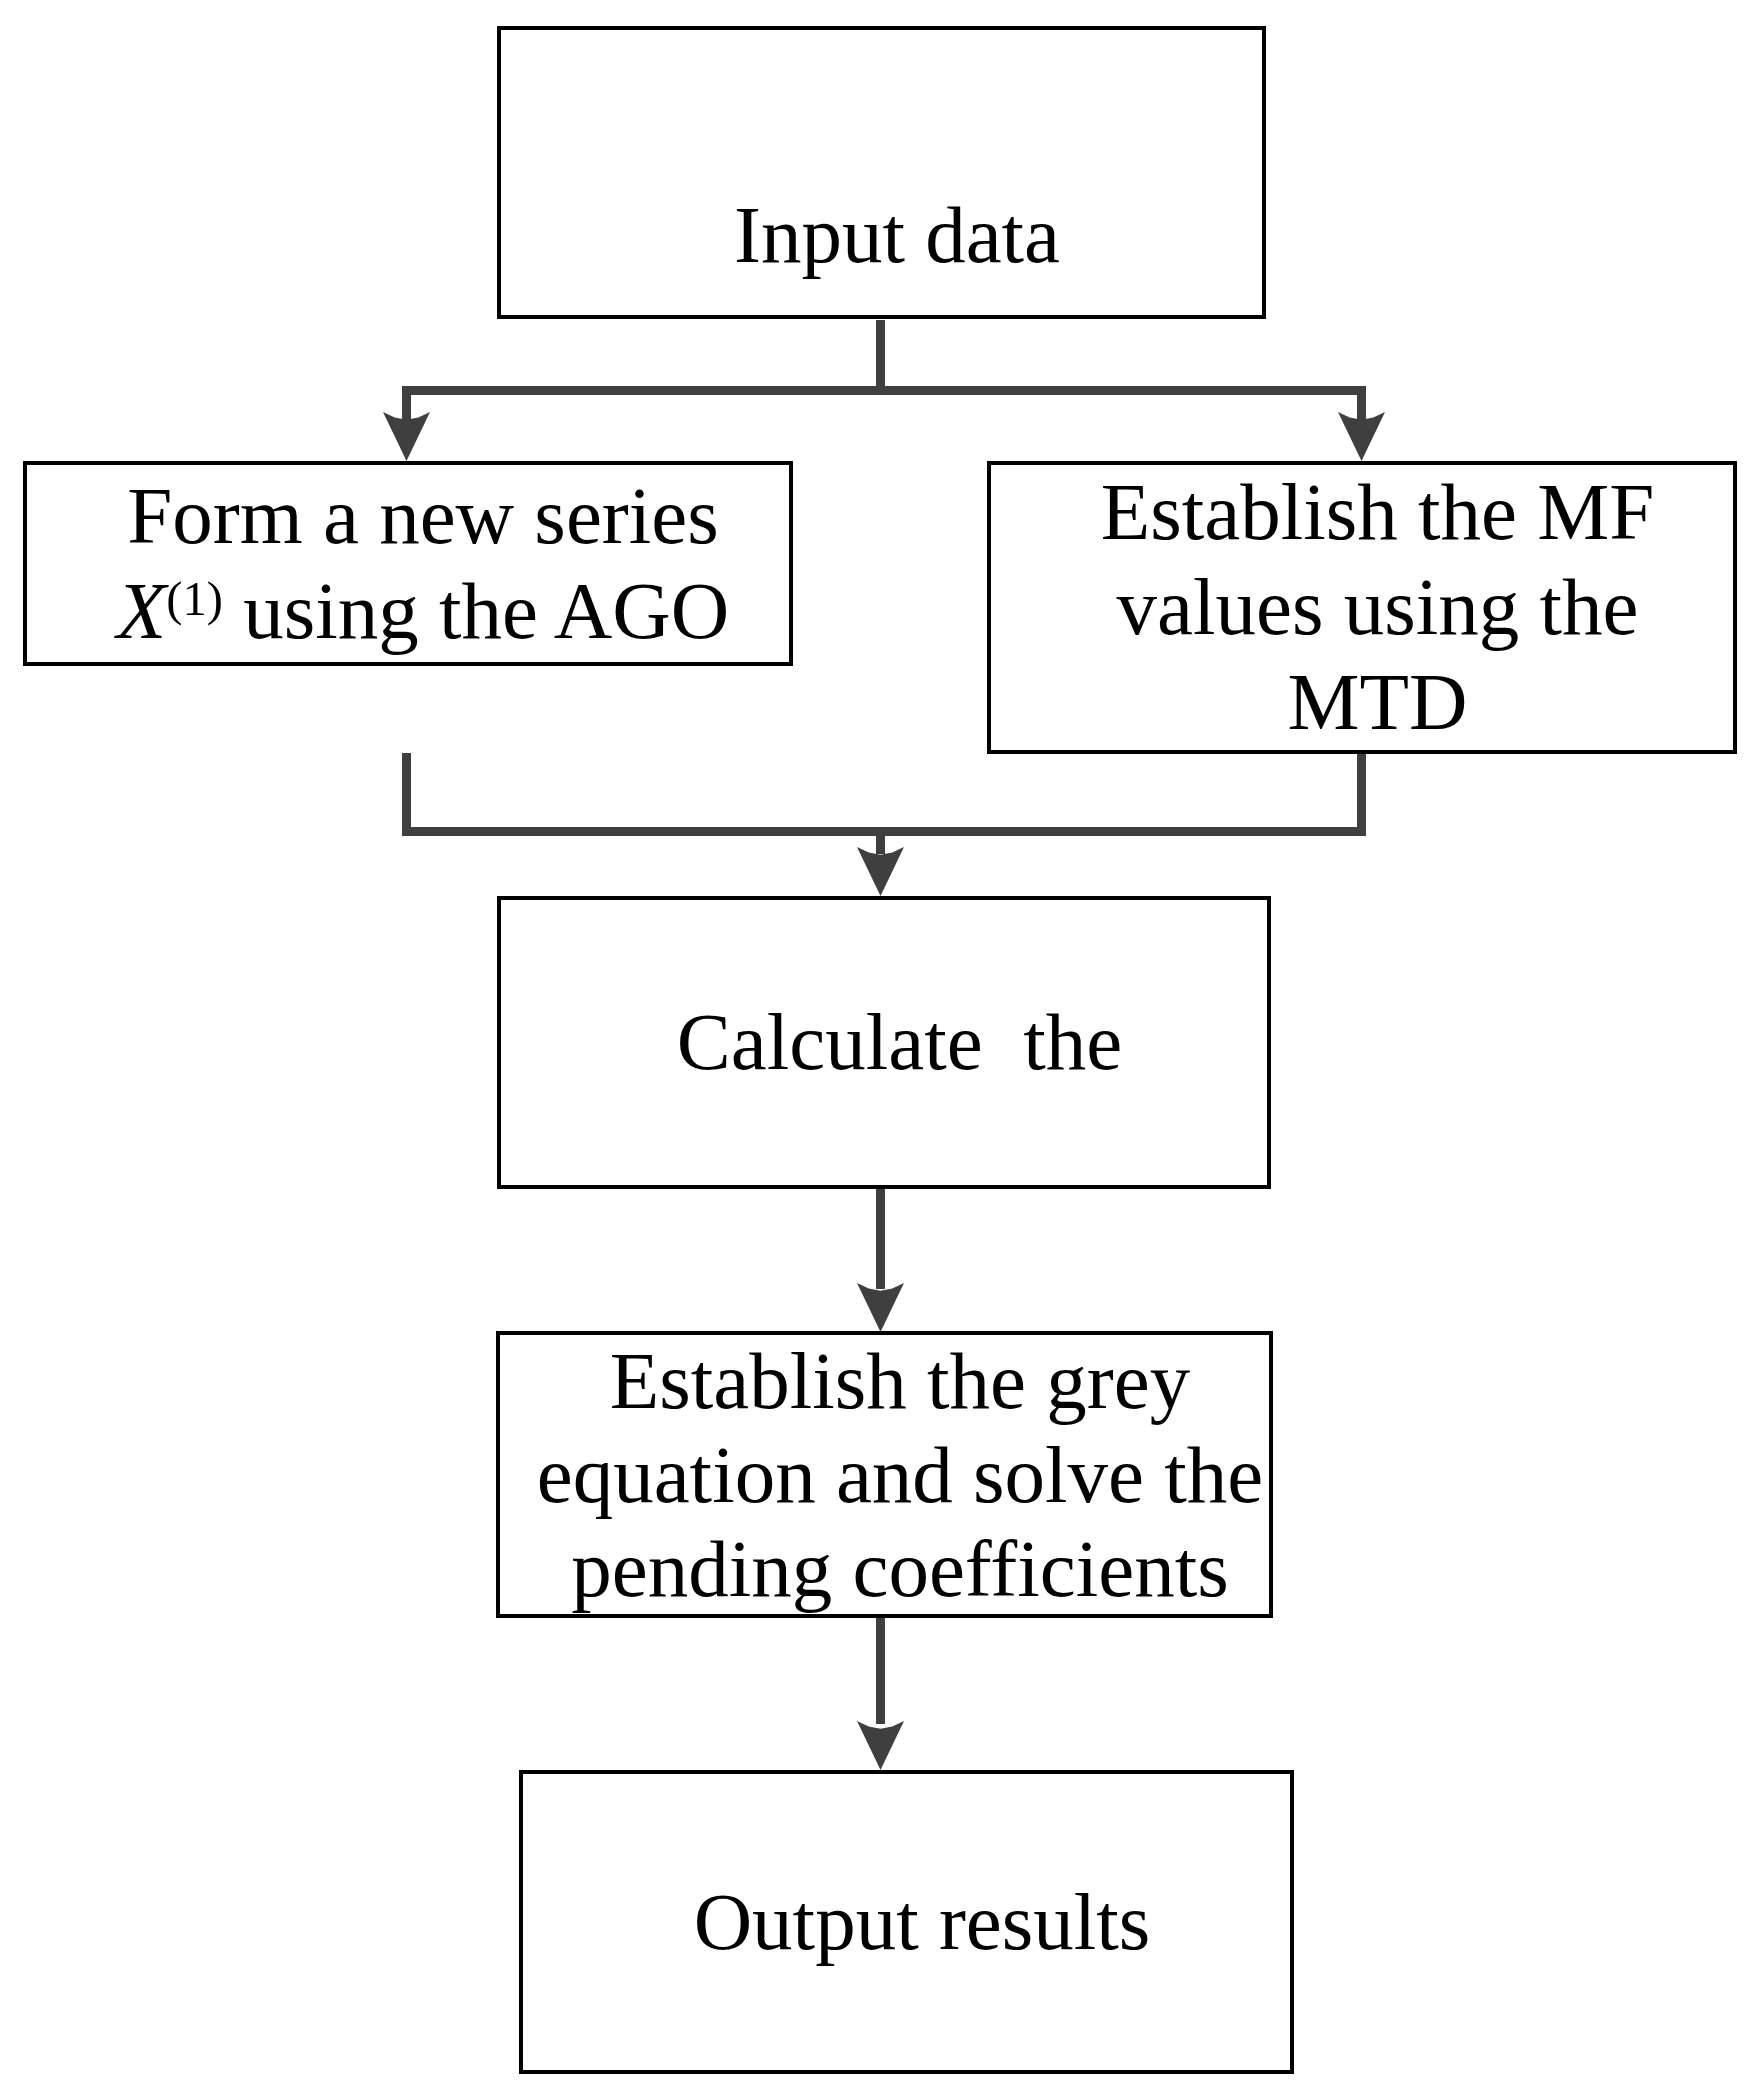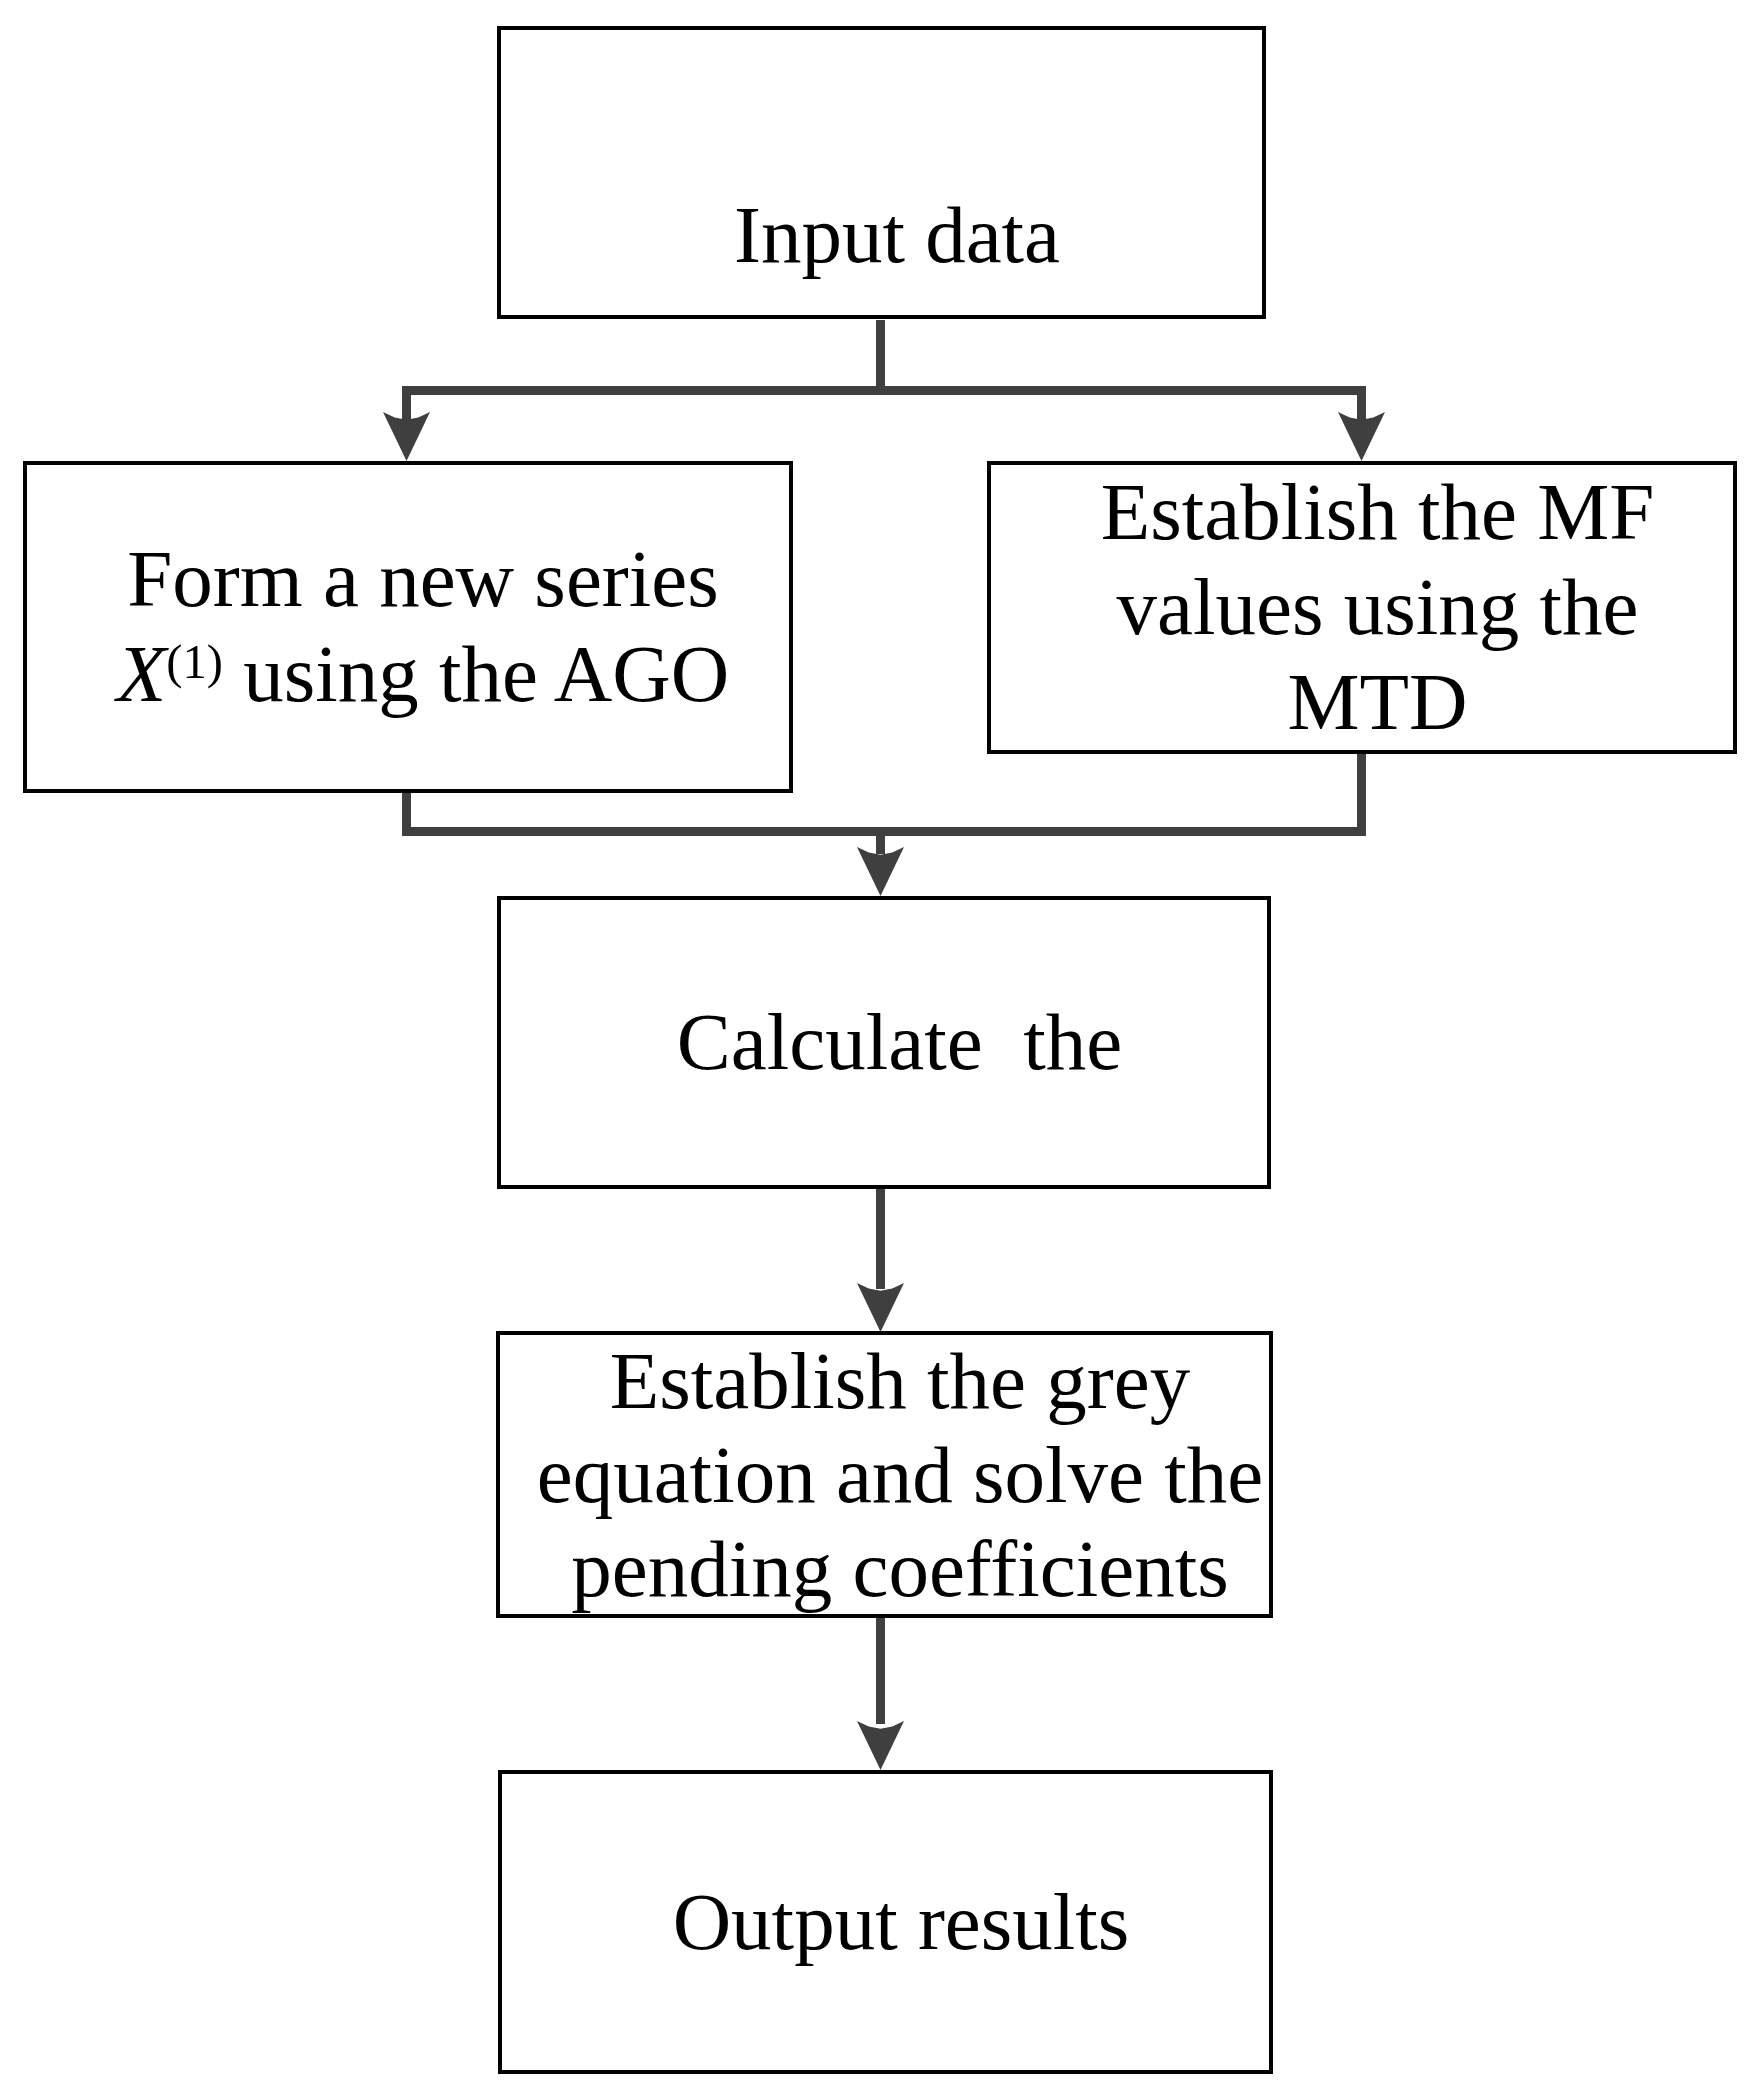--- a/index.html
+++ b/index.html
@@ -35,25 +35,25 @@
   .tline{white-space:pre-wrap;}
   .mvar{font-style:italic;}
   sup.msup{
     font-size:0.6em;
     font-style:normal;
     line-height:0;
     vertical-align:0.48em;
   }
   
   .b-input {left:497px; top:26px;   width:769px; height:293px; justify-content:flex-end; padding-bottom:32px;}
-  .b-ago   {left:22.5px;  top:461px;  width:770px; height:332px;}
+  .b-ago   {left:22.5px;  top:461px;  width:770px; height:205px;}
   .b-mtd   {left:987px;top:461px;  width:750px; height:293px;}
   .b-bg    {left:497px; top:896px;  width:774px; height:293px;}
   .b-grey  {left:496px; top:1331px; width:777px; height:287px; line-height:94px;}
-  .b-out   {left:498px; top:1770px; width:775px; height:304px;}
+  .b-out   {left:519px; top:1770px; width:775px; height:304px;}
   
   .ln{position:absolute;background:var(--conn);}
   .c1-stub{left:876px; top:320px; width:9px;   height:73px;}
   .c1-h   {left:402px; top:386px; width:964px; height:9px;}
   .c1-lv  {left:402px; top:395px; width:9px;   height:25px;}
   .c1-rv  {left:1357px;top:395px; width:9px;   height:25px;}
   .c2-lv  {left:402px; top:753px; width:9px;   height:83px;}
   .c2-rv  {left:1357px;top:753px; width:9px;   height:83px;}
   .c2-h   {left:402px; top:827px; width:964px; height:9px;}
   .c2-cv  {left:876px; top:827px; width:9px;   height:27px;}

